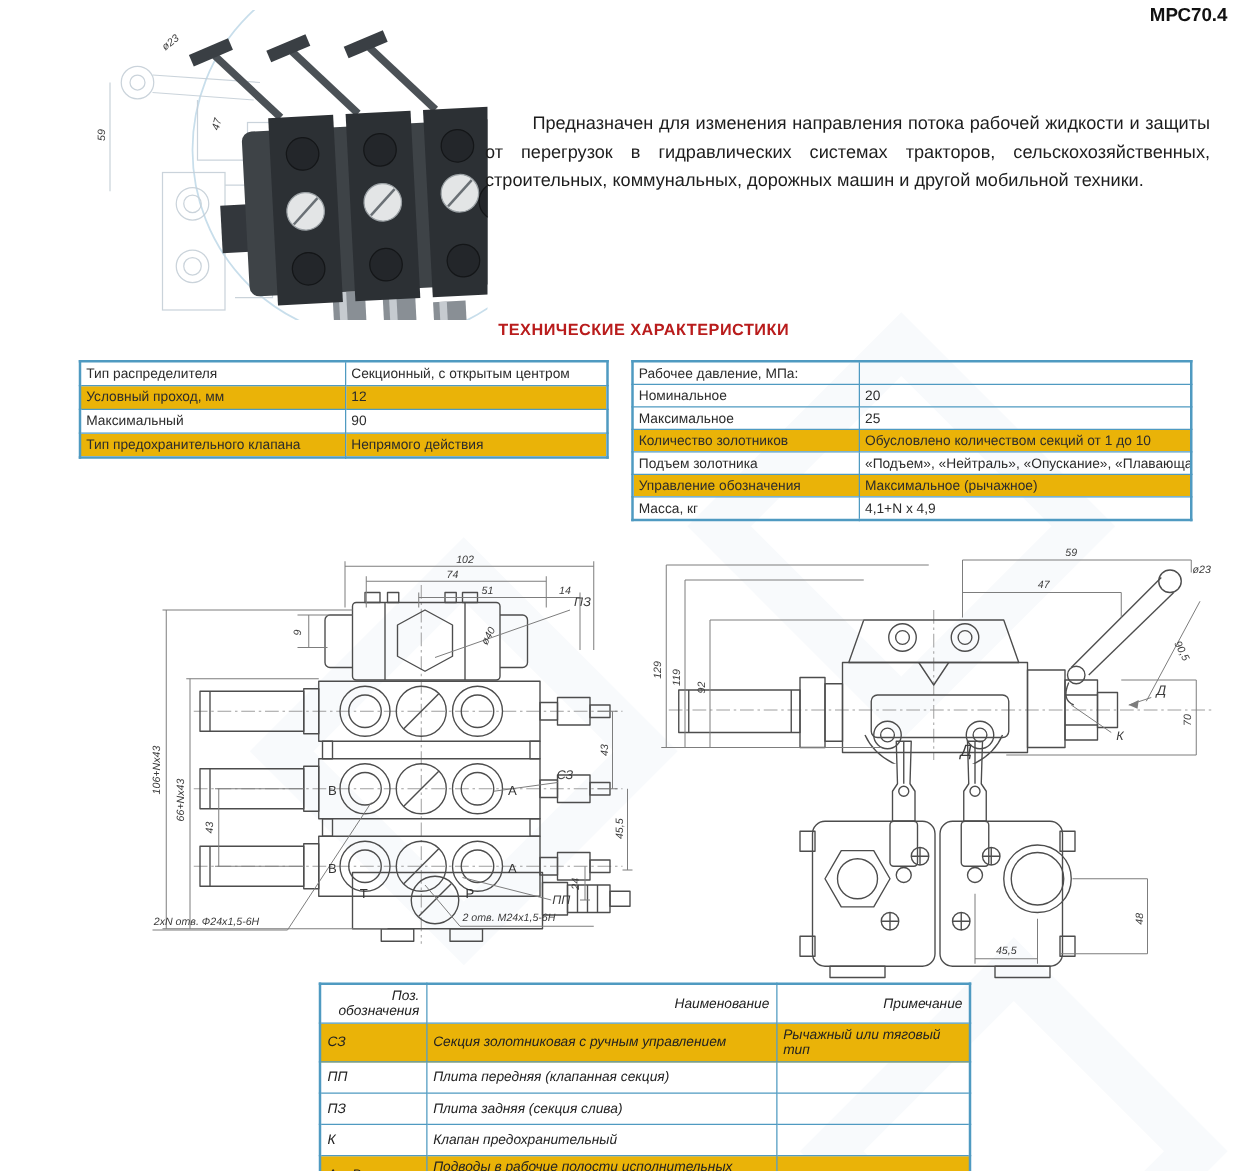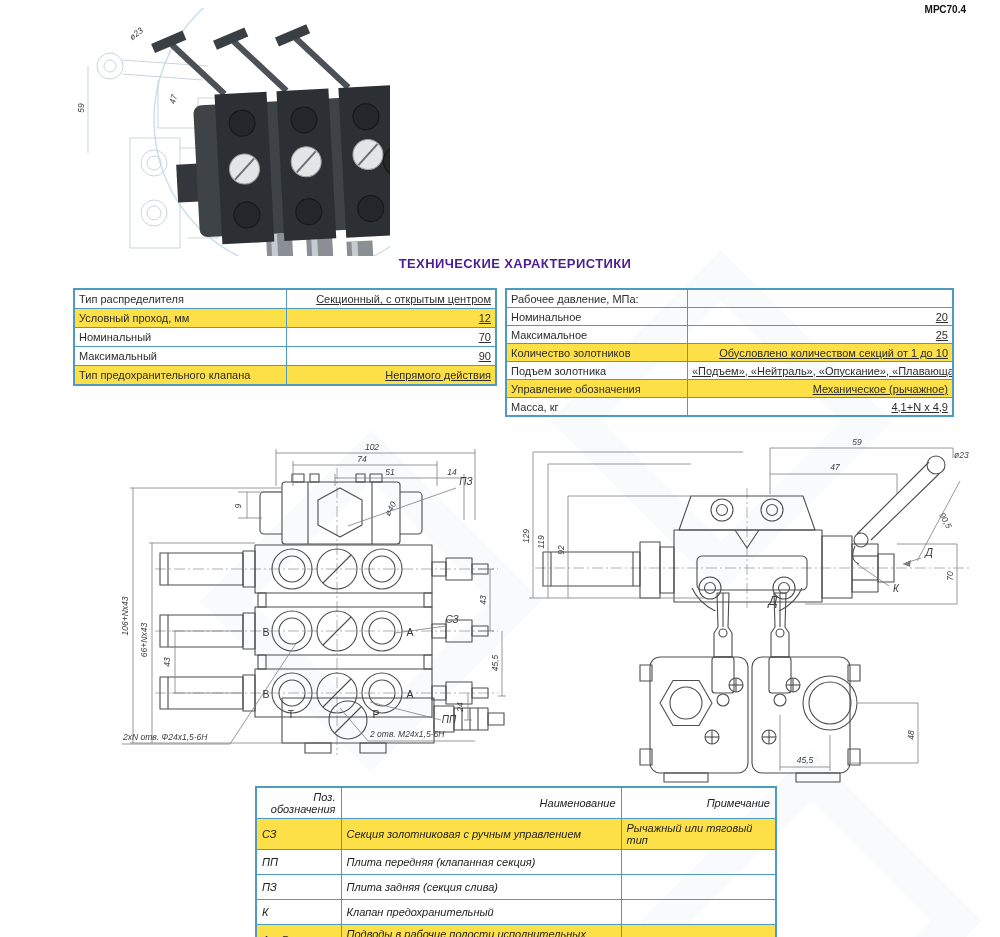--- a/index.html
+++ b/index.html
@@ -1,32 +1,32 @@
 <!DOCTYPE html>
 <html><head>
 <meta charset="utf-8">
 <style>
   html,body{margin:0;padding:0;background:#ffffff;}
   .page{position:relative;width:1000px;height:937px;background:#fff;overflow:hidden;
         font-family:"Liberation Sans",sans-serif;color:#333;}
-  .code{position:absolute;top:4px;right:34px;font-size:10px;font-weight:bold;color:#111;text-align:right;}
+  .code{position:absolute;top:4px;right:18px;font-size:15px;font-weight:bold;color:#111;text-align:right;}
   .intro{position:absolute;left:388px;top:88px;width:580px;font-size:14.5px;line-height:23px;
          text-align:justify;text-indent:38px;color:#1d1d1d;}
   .heading{position:absolute;left:355px;top:256px;width:320px;text-align:center;
-           font-size:13px;font-weight:bold;letter-spacing:.4px;color:#4c1d95;}
+           font-size:13px;font-weight:bold;letter-spacing:.4px;color:#b91c1c;}
   table.spec{position:absolute;border-collapse:collapse;font-size:11px;color:#2c2c2c;
              border:2px solid #4f9ac1;table-layout:fixed;}
   table.spec td{border:1px solid #4f9ac1;padding:0 4px;height:18px;overflow:hidden;white-space:nowrap;}
-  table.spec td.val{text-align:right;text-decoration:underline;}
-  table.spec-left{left:73px;top:288px;width:424px;}
+  table.spec td.val{text-align:left;}
+  table.spec-left{left:63px;top:288px;width:424px;}
   table.spec-left td.lbl{width:203px;}
   table.spec-right{left:505px;top:288px;width:449px;}
   table.spec-right td.lbl{width:172px;}
   table.spec-right td{height:17px;}
-  tr.hl{background:#fde047;}
+  tr.hl{background:#eab308;}
   table.legend{position:absolute;left:255px;top:786px;width:520px;border-collapse:collapse;
                font-size:11px;font-style:italic;color:#222;border:2px solid #4f9ac1;table-layout:fixed;}
   table.legend th,table.legend td{border:1.5px solid #4f9ac1;font-weight:normal;padding:3px 5px;}
   table.legend th{height:20px;text-align:right;}
   table.legend td{height:18px;}
   table.legend td.c1{text-align:left;}
   table.legend td.c2,table.legend td.c3{text-align:left;}
   svg.draw{position:absolute;}
   .draw .ol{stroke:#4d4d4d;fill:none;stroke-width:1.1;stroke-linejoin:round;}
   .draw .dl{stroke:#7d7d7d;fill:none;stroke-width:.8;}
@@ -107,38 +107,35 @@
           <circle cx="310" cy="150" r="15"></circle>
       </g>
       <g stroke="#6a7075" stroke-width="2">
         <line x1="176" y1="168" x2="196" y2="148"></line>
           <line x1="238" y1="164" x2="258" y2="144"></line>
           <line x1="300" y1="160" x2="320" y2="140"></line>
       </g>
     </g>
   </svg>
 
+  <div class="intro">Предназначен для изменения направления потока рабочей жидкости и защиты от перегрузок в гидравлических системах тракторов, сельскохозяйственных, строительных, коммунальных, дорожных машин и другой мобильной техники.</div>
 
   <div class="heading">ТЕХНИЧЕСКИЕ ХАРАКТЕРИСТИКИ</div>
 
   <table class="spec spec-left">
     <tbody>
         <tr>
       <td class="lbl">Тип распределителя</td>
       <td class="val">Секционный, с открытым центром</td>
         </tr>
     <tr class="hl">
       <td class="lbl">Условный проход, мм</td>
       <td class="val">12</td>
         </tr>
     <tr>
-      <td class="lbl">Номинальный</td>
-      <td class="val">70</td>
-        </tr>
-    <tr>
       <td class="lbl">Максимальный</td>
       <td class="val">90</td>
         </tr>
     <tr class="hl">
       <td class="lbl">Тип предохранительного клапана</td>
       <td class="val">Непрямого действия</td>
         </tr>
   </tbody>
     </table>
 
@@ -159,21 +156,21 @@
     <tr class="hl">
       <td class="lbl">Количество золотников</td>
       <td class="val">Обусловлено количеством секций от 1 до 10</td>
         </tr>
     <tr>
       <td class="lbl">Подъем золотника</td>
       <td class="val">«Подъем», «Нейтраль», «Опускание», «Плавающая»</td>
         </tr>
     <tr class="hl">
       <td class="lbl">Управление обозначения</td>
-      <td class="val">Механическое (рычажное)</td>
+      <td class="val">Максимальное (рычажное)</td>
         </tr>
     <tr>
       <td class="lbl">Масса, кг</td>
       <td class="val">4,1+N х 4,9</td>
         </tr>
   </tbody>
     </table>
 
   <svg class="draw" style="left:60px;top:430px;" width="450" height="340" viewBox="0 0 450 340">
     <g class="cl">

